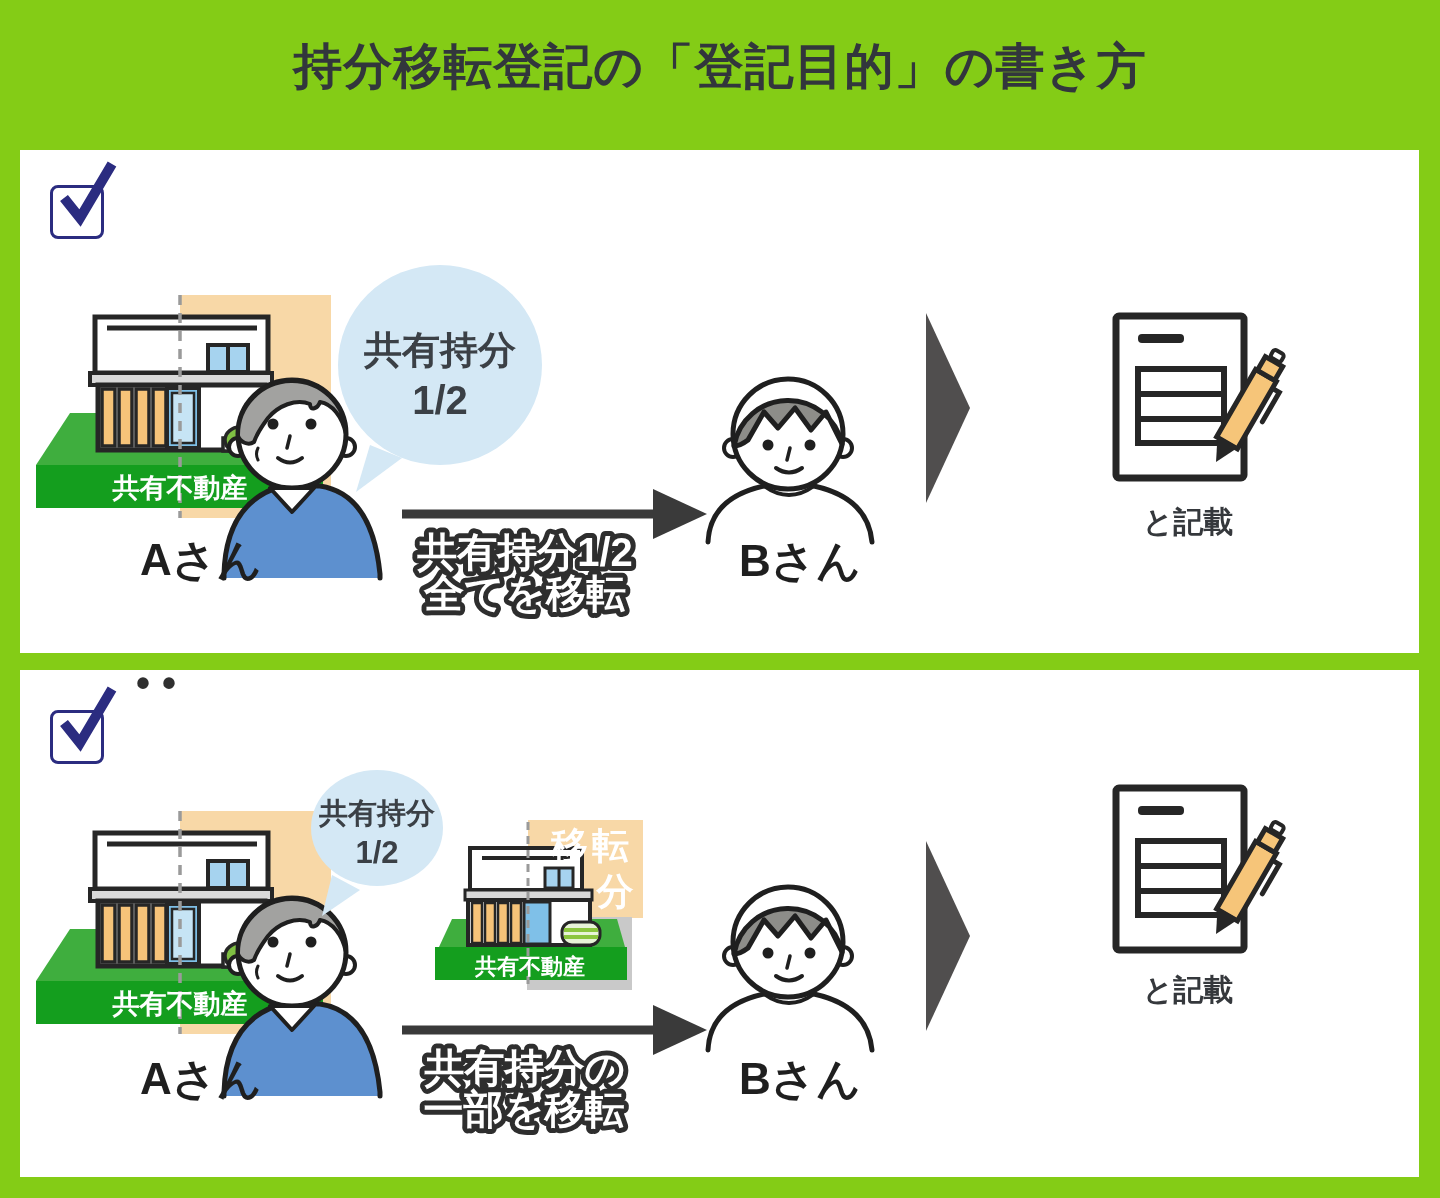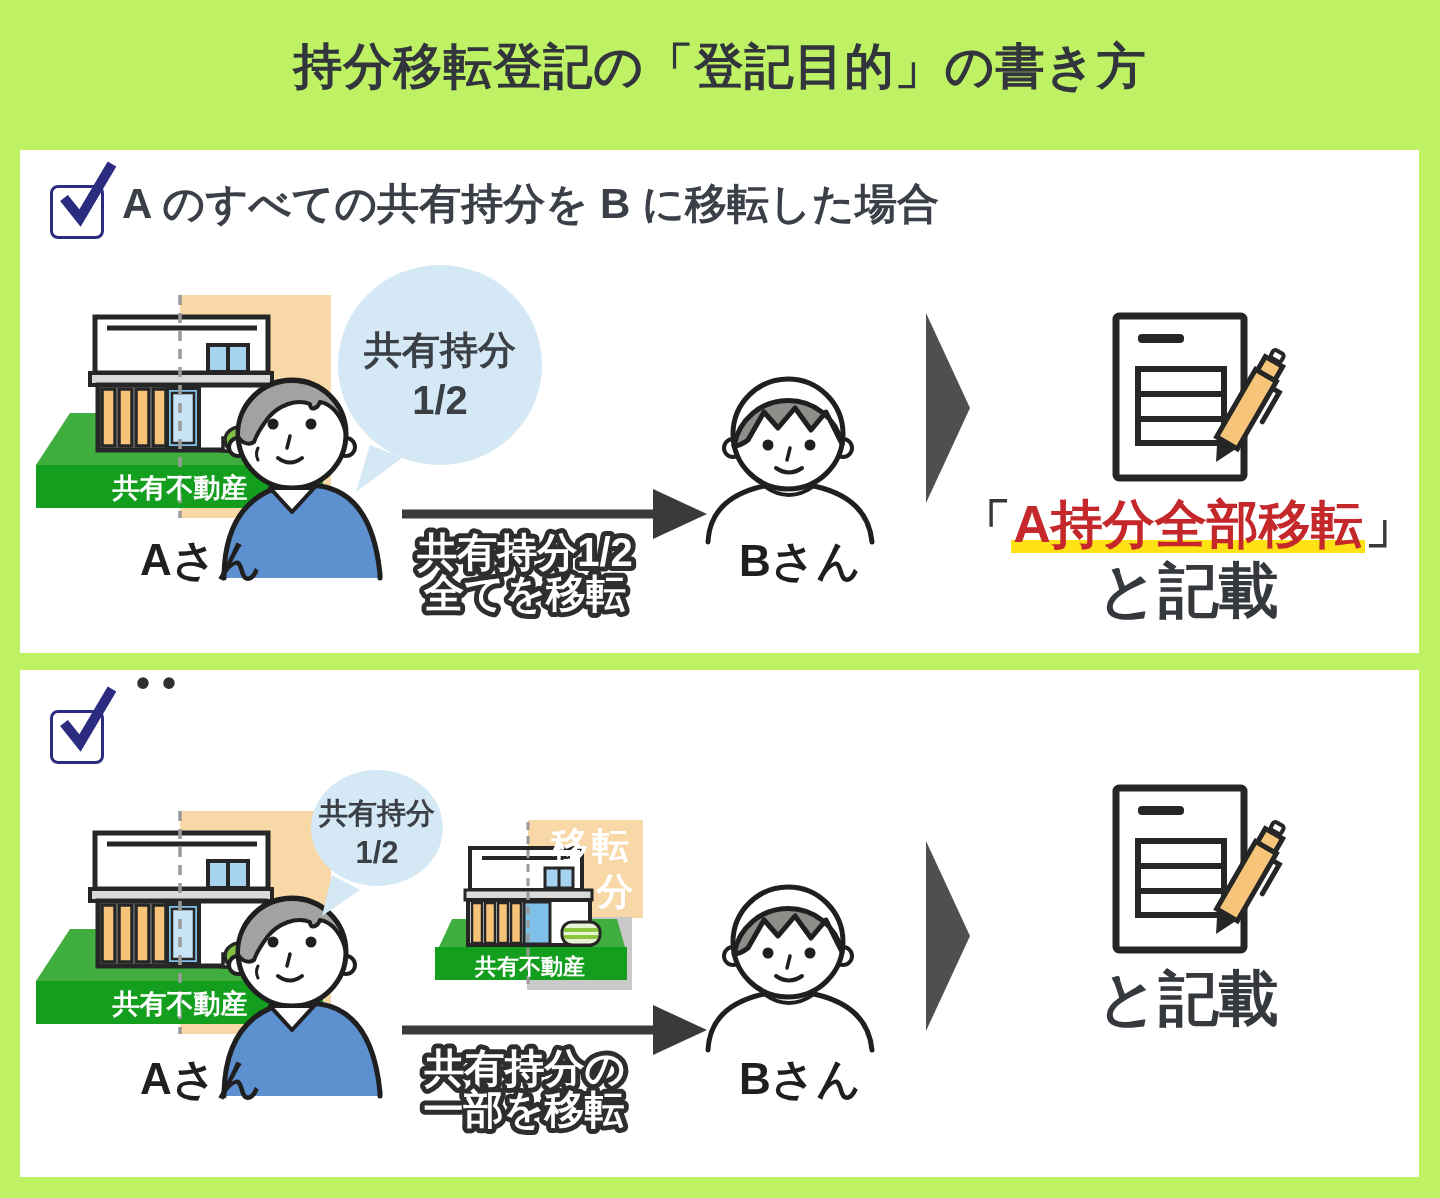--- a/index.html
+++ b/index.html
@@ -1,37 +1,37 @@
 <!DOCTYPE html>
 <html><head>
 <meta charset="utf-8">
 <style>
   html,body{margin:0;padding:0;}
-  .page{position:relative;width:1440px;height:1198px;background:#bef264;overflow:hidden;
+  .page{position:relative;width:1440px;height:1198px;background:#84cc16;overflow:hidden;
         font-family:"Liberation Sans","DejaVu Sans",sans-serif;}
   .title{position:absolute;left:0;top:34px;width:1440px;text-align:center;
          font-size:49px;font-weight:bold;color:#32363c;letter-spacing:1px;}
   .panel{position:absolute;left:20px;width:1399px;background:#ffffff;}
   .panel1{top:150px;height:503px;}
   .panel2{top:670px;height:507px;}
   .panel svg.illus{position:absolute;left:0;top:0;}
   .checkbox{position:absolute;left:30px;width:48px;height:48px;background:#fff;
             border:3px solid #2b2c80;border-radius:8px;}
   .p1 .checkbox{top:35px;} .p2 .checkbox{top:40px;}
   .checkmark{position:absolute;left:36px;width:64px;height:74px;}
   .p1 .checkmark{top:6px;} .p2 .checkmark{top:11px;}
   .heading{position:absolute;left:102px;font-size:42px;font-weight:bold;color:#3b3f47;line-height:52px;}
   .p1 .heading{top:28px;} .p2 .heading{top:36px;}
   .emphasis{position:absolute;left:116px;top:-2px;font-size:40px;letter-spacing:12px;
             color:#2f2f2f;line-height:30px;font-weight:bold;}
   .result{position:absolute;left:918px;width:500px;text-align:center;}
   .p1 .result{top:344px;} .p2 .result{top:292px;}
   .result .line1{font-size:52px;font-weight:bold;color:#35383c;line-height:60px;white-space:nowrap;}
   .result .hl{color:#c5282b;background-image:linear-gradient(to top,#ffe215 13px,rgba(0,0,0,0) 13px);padding:0 2px;}
-  .result .line2{font-size:60px;font-weight:bold;color:#35383c;line-height:52px;margin-top:11px;text-align:center;}
+  .result .line2{font-size:30px;font-weight:bold;color:#35383c;line-height:52px;margin-top:2px;text-align:center;}
   text{font-family:"Liberation Sans","DejaVu Sans",sans-serif;}
   .svgtxt{font-weight:bold;}
 </style>
 </head>
 <body>
 
 <div class="page">
 
   <div class="title">持分移転登記の「登記目的」の書き方</div>
 
@@ -130,24 +130,22 @@
       <text class="svgtxt" x="505" y="443" font-size="40" fill="#ffffff" stroke="#2e2e2e" stroke-width="10" paint-order="stroke" stroke-linejoin="round" text-anchor="middle" dominant-baseline="central">全てを移転</text>
 
       <use href="#geo-bigarrow" x="906" y="163"></use>
       <use href="#geo-doc" x="1096" y="166"></use>
     </svg>
 
     <div class="checkbox"></div>
     <svg class="checkmark" viewBox="0 0 64 74">
       <polyline points="8,42 24,62 56,8" fill="none" stroke="#2b2c80" stroke-width="10" stroke-linecap="butt"></polyline>
     </svg>
-    <div class="heading">A のすべての共有持分を B に移転した場合</div>
 
     <div class="result">
-      <div class="line1"><span>「</span><span class="hl">A持分全部移転</span><span>」</span></div>
       <div class="line2">と記載</div>
     </div>
   </div>
 
   <div class="panel panel2 p2">
 
     <svg class="illus" width="1399" height="507" viewBox="0 0 1399 507">
 
       <use href="#geo-estate" y="-4"></use>
       <text class="svgtxt" x="160" y="334" font-size="27" fill="#ffffff" text-anchor="middle" dominant-baseline="central">共有不動産</text>

